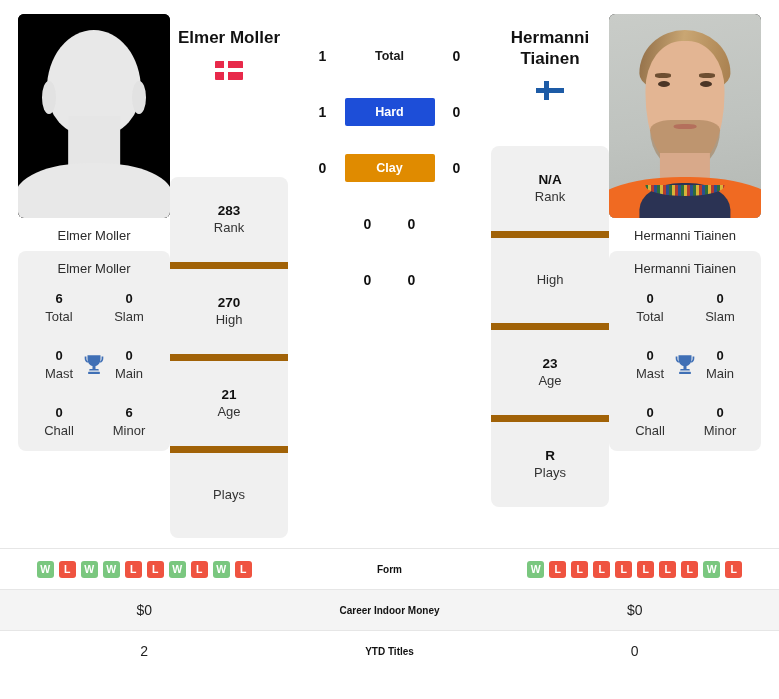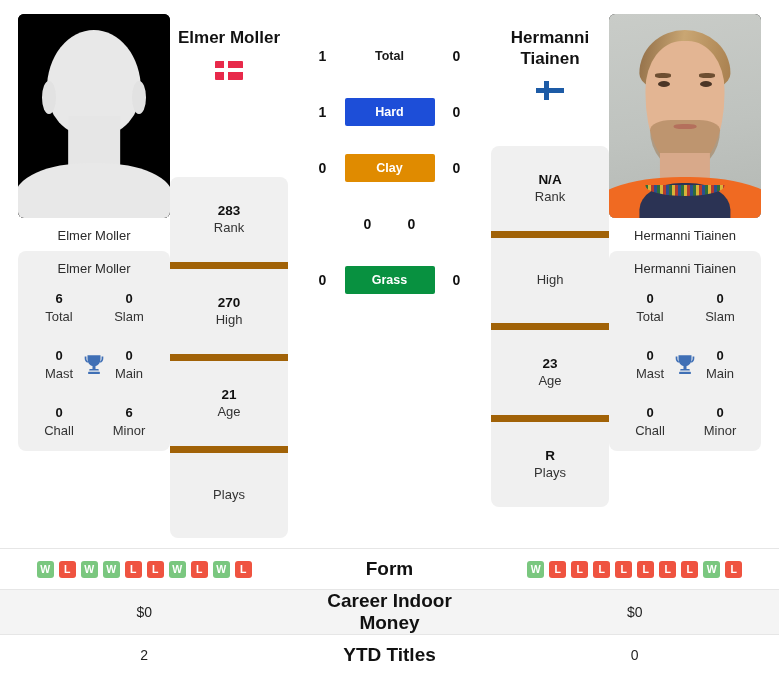--- a/index.html
+++ b/index.html
@@ -373,21 +373,21 @@
   .cmp-table tr.alt { background: #f4f4f4; }
   .cmp-table td {
     border-top: 1px solid #e6e6e6;
     text-align: center;
     font-size: 14px;
     color: #1f1f1f;
     padding: 0 6px;
   }
   .cmp-table td.label {
     font-weight: bold;
-    font-size: 19px;
+    font-size: 10px;
     color: #111;
     width: 190px;
   }
   .form-cell {
     display: flex;
     justify-content: center;
     gap: 5px;
   }
   .badge {
     width: 17px;
@@ -482,21 +482,20 @@
           <div class="snum">0</div>
           <div class="spill" style="background:#e08b00">Clay</div>
           <div class="snum">0</div>
         </div>
         <div class="srow">
           <div class="snum">0</div>
           <div class="snum">0</div>
         </div>
         <div class="srow">
           <div class="snum">0</div>
-          <div class="spill" style="background:#089140">Grass</div>
           <div class="snum">0</div>
         </div>
       </div>
 
       <div class="player-head right">
         <div class="player-name">Hermanni
 Tiainen</div>
         <div class="flag fi">
           <div class="vbar"></div>
             <div class="hbar"></div>

